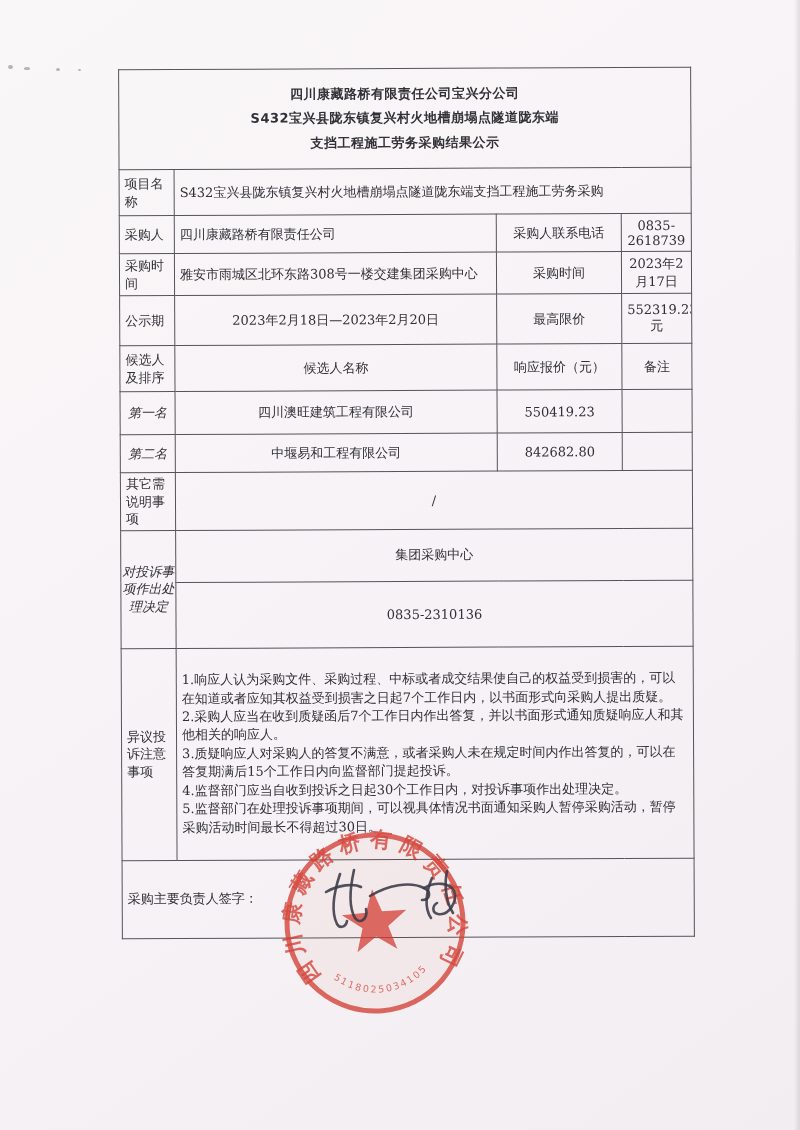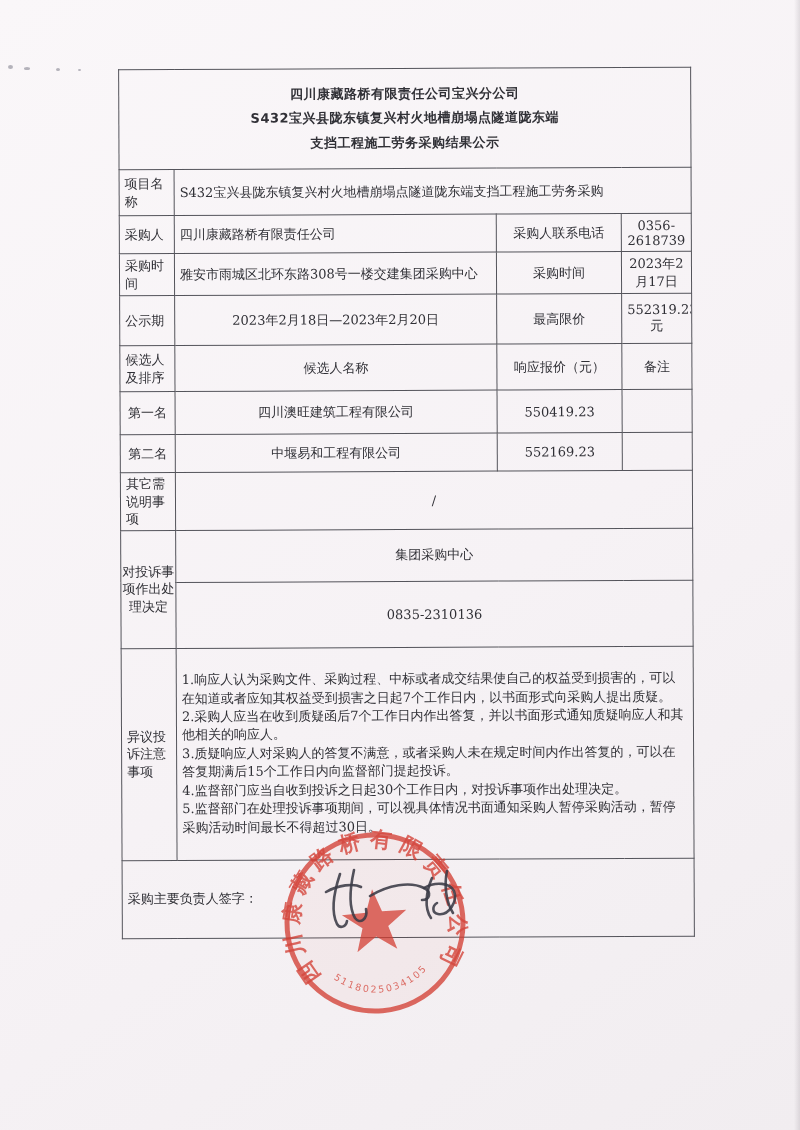--- a/index.html
+++ b/index.html
@@ -22,21 +22,21 @@
     border:1.4px solid #54545b;padding:2px 5px;
     font-size:13px;vertical-align:middle;color:#303036;
     overflow:hidden;
   }
   td.title-cell{
     font-family:"DejaVu Sans","Liberation Sans",sans-serif;
     font-weight:bold;font-size:17.5px;line-height:1.85;letter-spacing:0.5px;
     text-align:center;color:#26262c;padding:8px 4px;
   }
   td.c-label{font-size:12.5px;line-height:1.35;padding:2px 2px 2px 4px;border-radius:20px;}
-  td.c-label.ctr{padding:8px 1px;}
+  td.c-label.ctr{padding:8px 1px;font-style:italic;}
   .ctr{text-align:center;}
   td.obj-cell{padding:10px 8px;font-size:13px;line-height:1.42;vertical-align:middle;}
   .obj-line{display:block;}
   td.sig-cell{font-size:14px;padding-left:10px;vertical-align:middle;}
 
   .seal{position:absolute;left:272px;top:820px;width:206px;height:206px;z-index:5;
     opacity:0.92;transform:rotate(-5deg);}
   .scribble{position:absolute;left:310px;top:858px;width:170px;height:90px;z-index:6;}
 </style>
 </head>
@@ -69,21 +69,21 @@
 
     <tr style="height:46px">
       <td class="c-label">项目名称</td>
       <td colspan="3">S432宝兴县陇东镇复兴村火地槽崩塌点隧道陇东端支挡工程施工劳务采购</td>
     </tr>
 
     <tr style="height:38px">
       <td class="c-label">采购人</td>
       <td>四川康藏路桥有限责任公司</td>
       <td class="ctr">采购人联系电话</td>
-      <td class="ctr">0356-2618739</td>
+      <td class="ctr">0835-2618739</td>
     </tr>
 
     <tr style="height:42px">
       <td class="c-label">采购时间</td>
       <td>雅安市雨城区北环东路308号一楼交建集团采购中心</td>
       <td class="ctr">采购时间</td>
       <td class="ctr">2023年2月17日</td>
     </tr>
 
     <tr style="height:50px">
@@ -102,21 +102,21 @@
 
     <tr style="height:43px">
       <td class="c-label ctr">第一名</td>
       <td class="ctr">四川澳旺建筑工程有限公司</td>
       <td class="ctr">550419.23</td>
       <td class="ctr"></td>
     </tr>
     <tr style="height:38px">
       <td class="c-label ctr">第二名</td>
       <td class="ctr">中堰易和工程有限公司</td>
-      <td class="ctr">552169.23</td>
+      <td class="ctr">842682.80</td>
       <td class="ctr"></td>
     </tr>
 
     <tr style="height:46px">
       <td class="c-label">其它需说明事项</td>
       <td colspan="3" class="ctr">/</td>
     </tr>
 
     <tr style="height:52px">
       <td rowspan="2" class="c-label ctr">对投诉事项作出处理决定</td>

